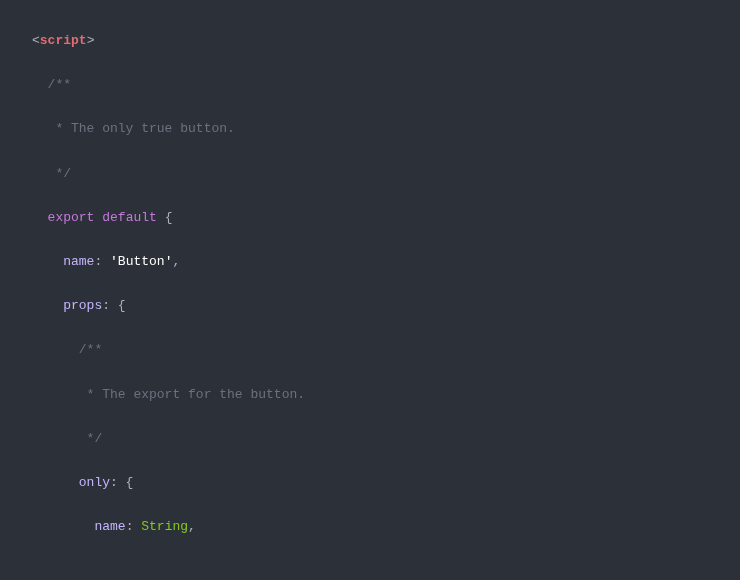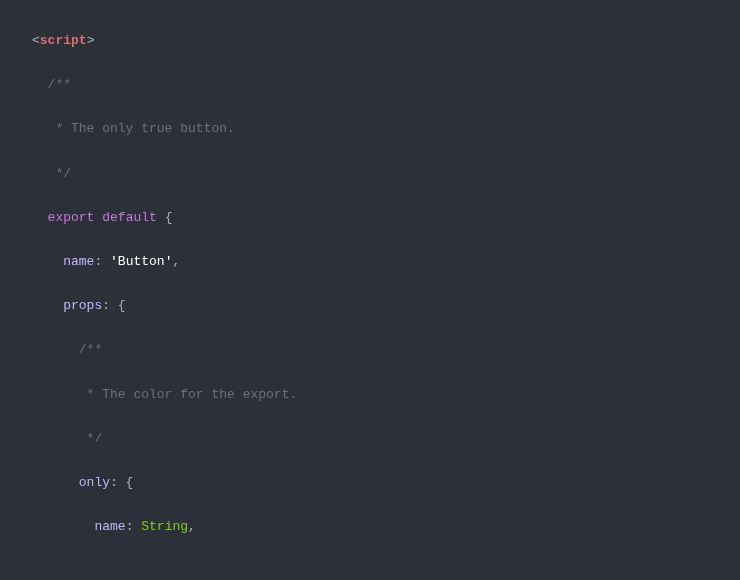--- a/index.html
+++ b/index.html
@@ -33,21 +33,21 @@
 
 <div class="code-container">
 <div class="line"><span class="t-punct">&lt;</span><span class="t-tag">script</span><span class="t-punct">&gt;</span></div>
 <div class="line"><span class="t-comment">  /**</span></div>
 <div class="line"><span class="t-comment">   * The only true button.</span></div>
 <div class="line"><span class="t-comment">   */</span></div>
 <div class="line"><span class="t-keyword">  export</span><span class="t-keyword"> default</span><span class="t-punct"> {</span></div>
 <div class="line"><span class="t-prop">    name</span><span class="t-punct">: </span><span class="t-string">'Button'</span><span class="t-punct">,</span></div>
 <div class="line"><span class="t-prop">    props</span><span class="t-punct">: {</span></div>
 <div class="line"><span class="t-comment">      /**</span></div>
-<div class="line"><span class="t-comment">       * The color for the export.</span></div>
+<div class="line"><span class="t-comment">       * The export for the button.</span></div>
 <div class="line"><span class="t-comment">       */</span></div>
 <div class="line"><span class="t-prop">      only</span><span class="t-punct">: {</span></div>
 <div class="line"><span class="t-prop">        name</span><span class="t-punct">: </span><span class="t-value">String</span><span class="t-punct">,</span></div>
 
 
 
 
 
 
 

